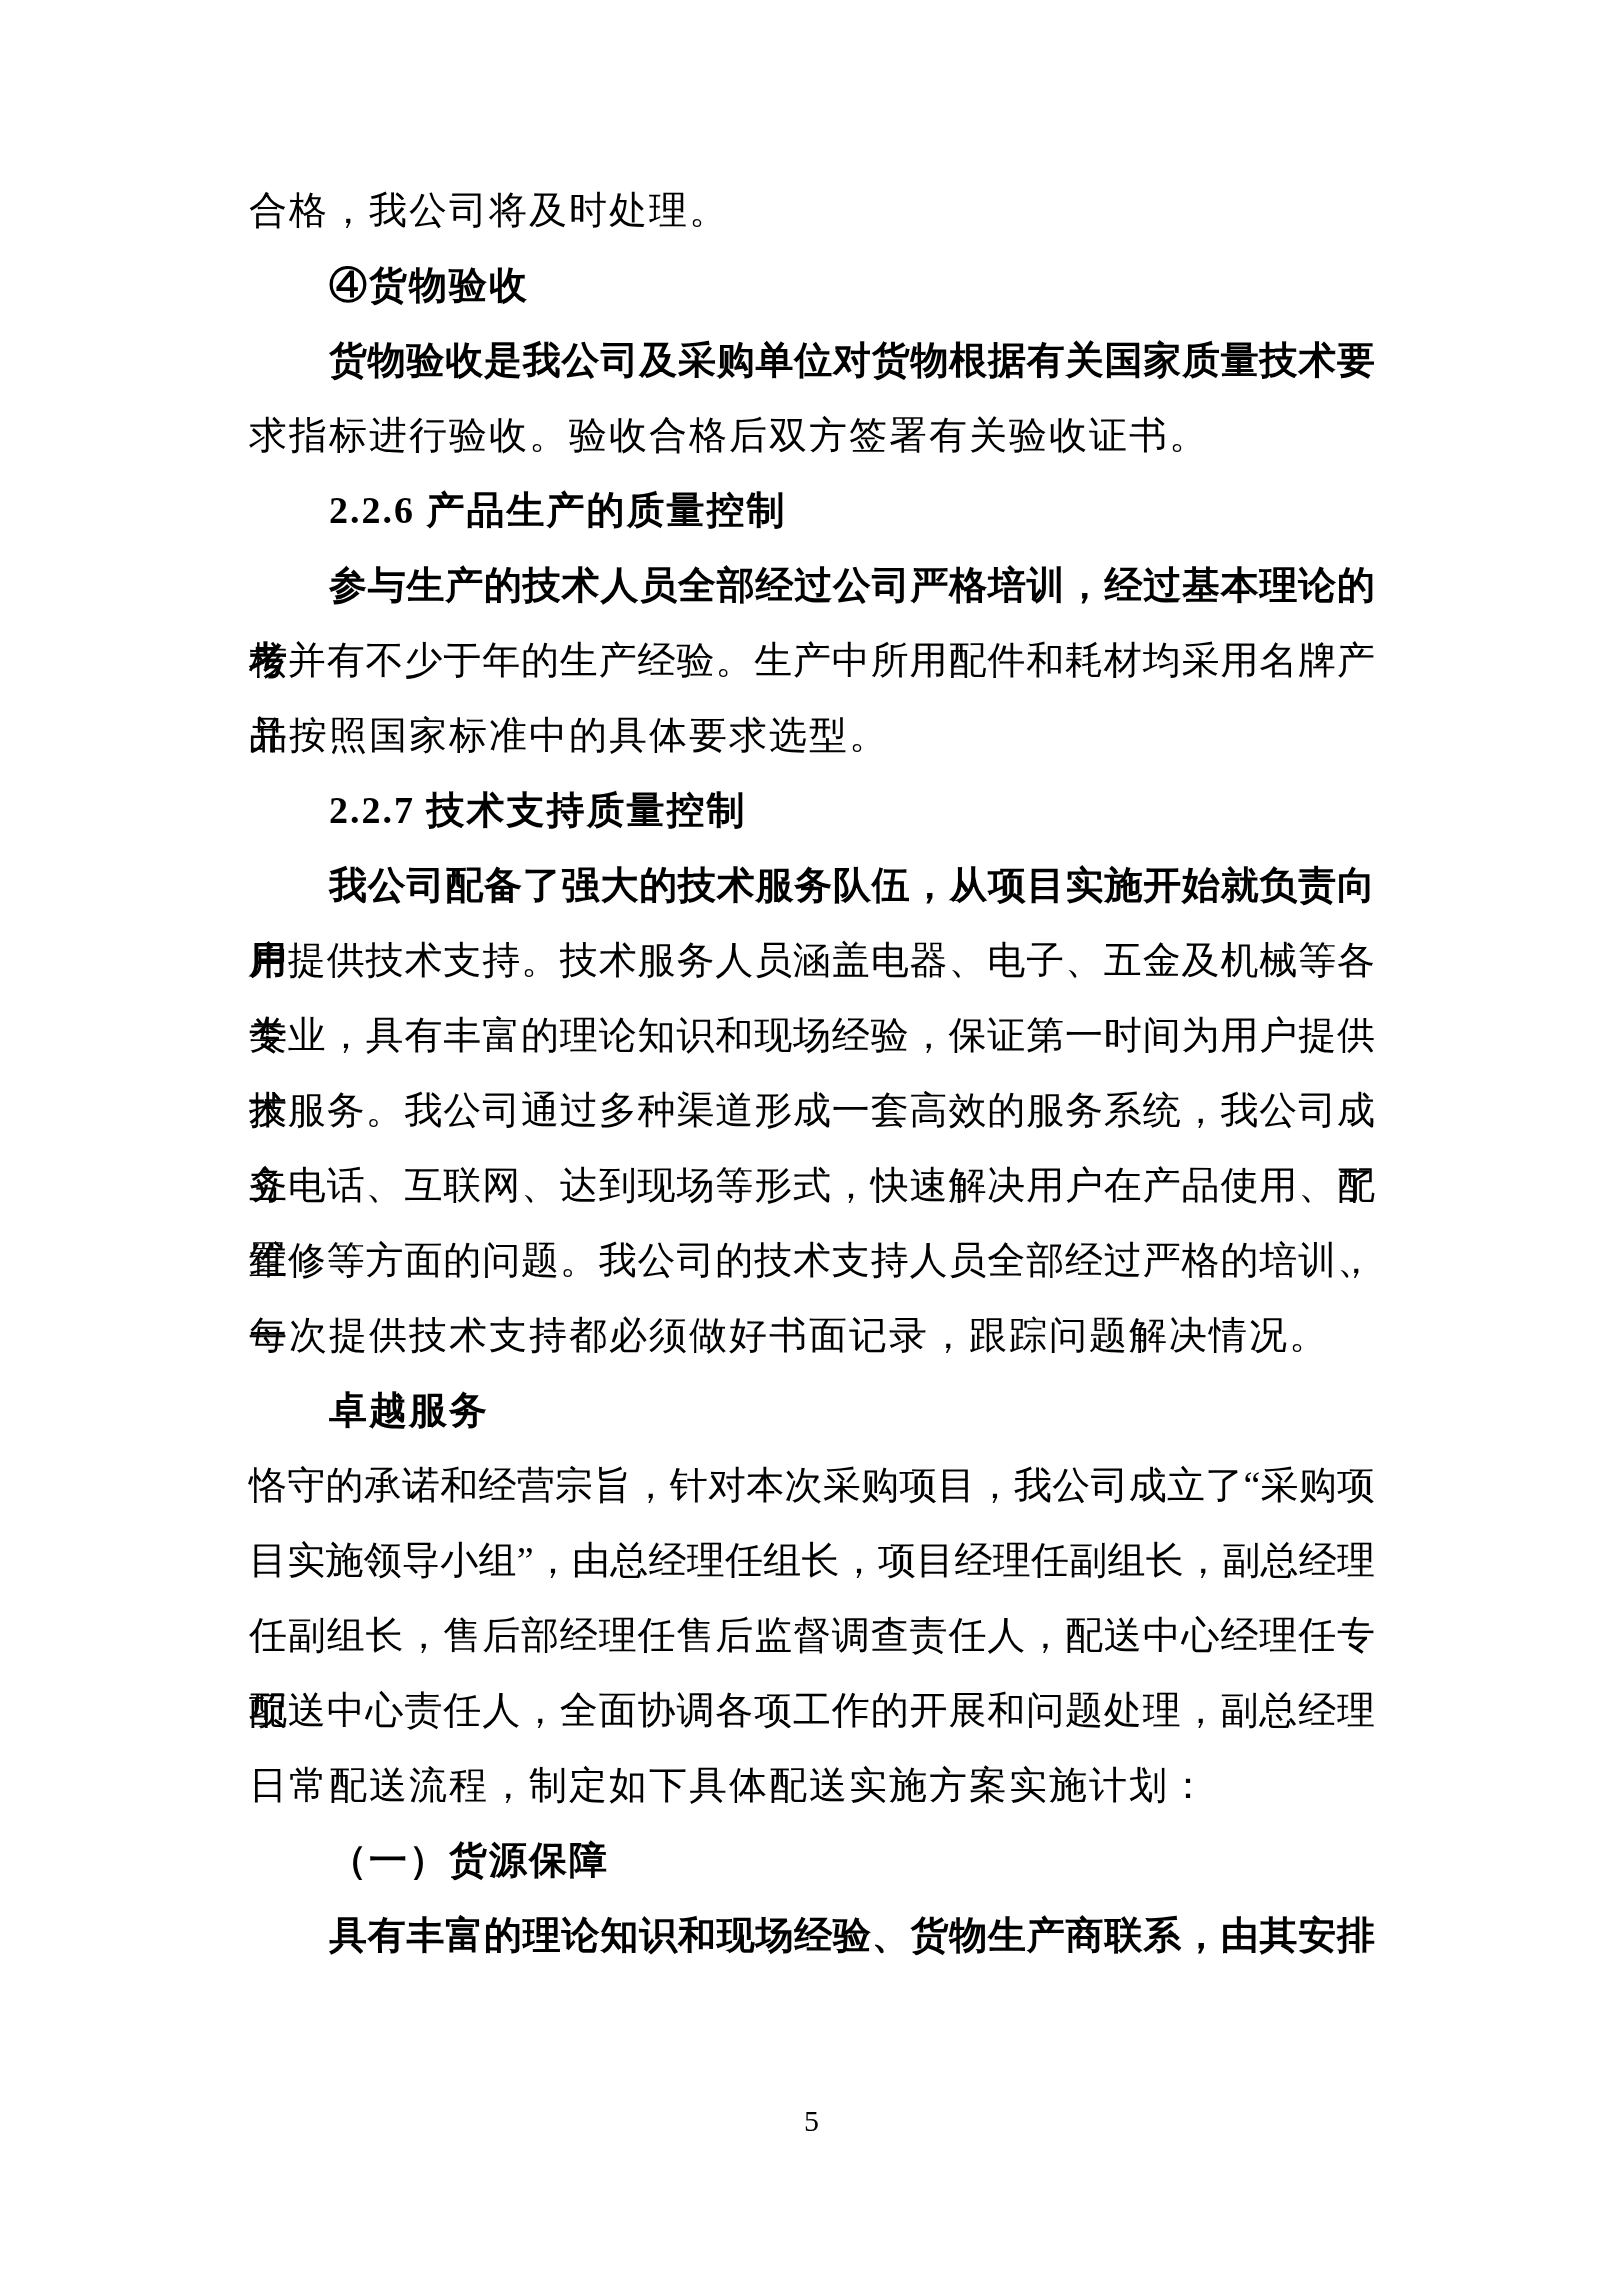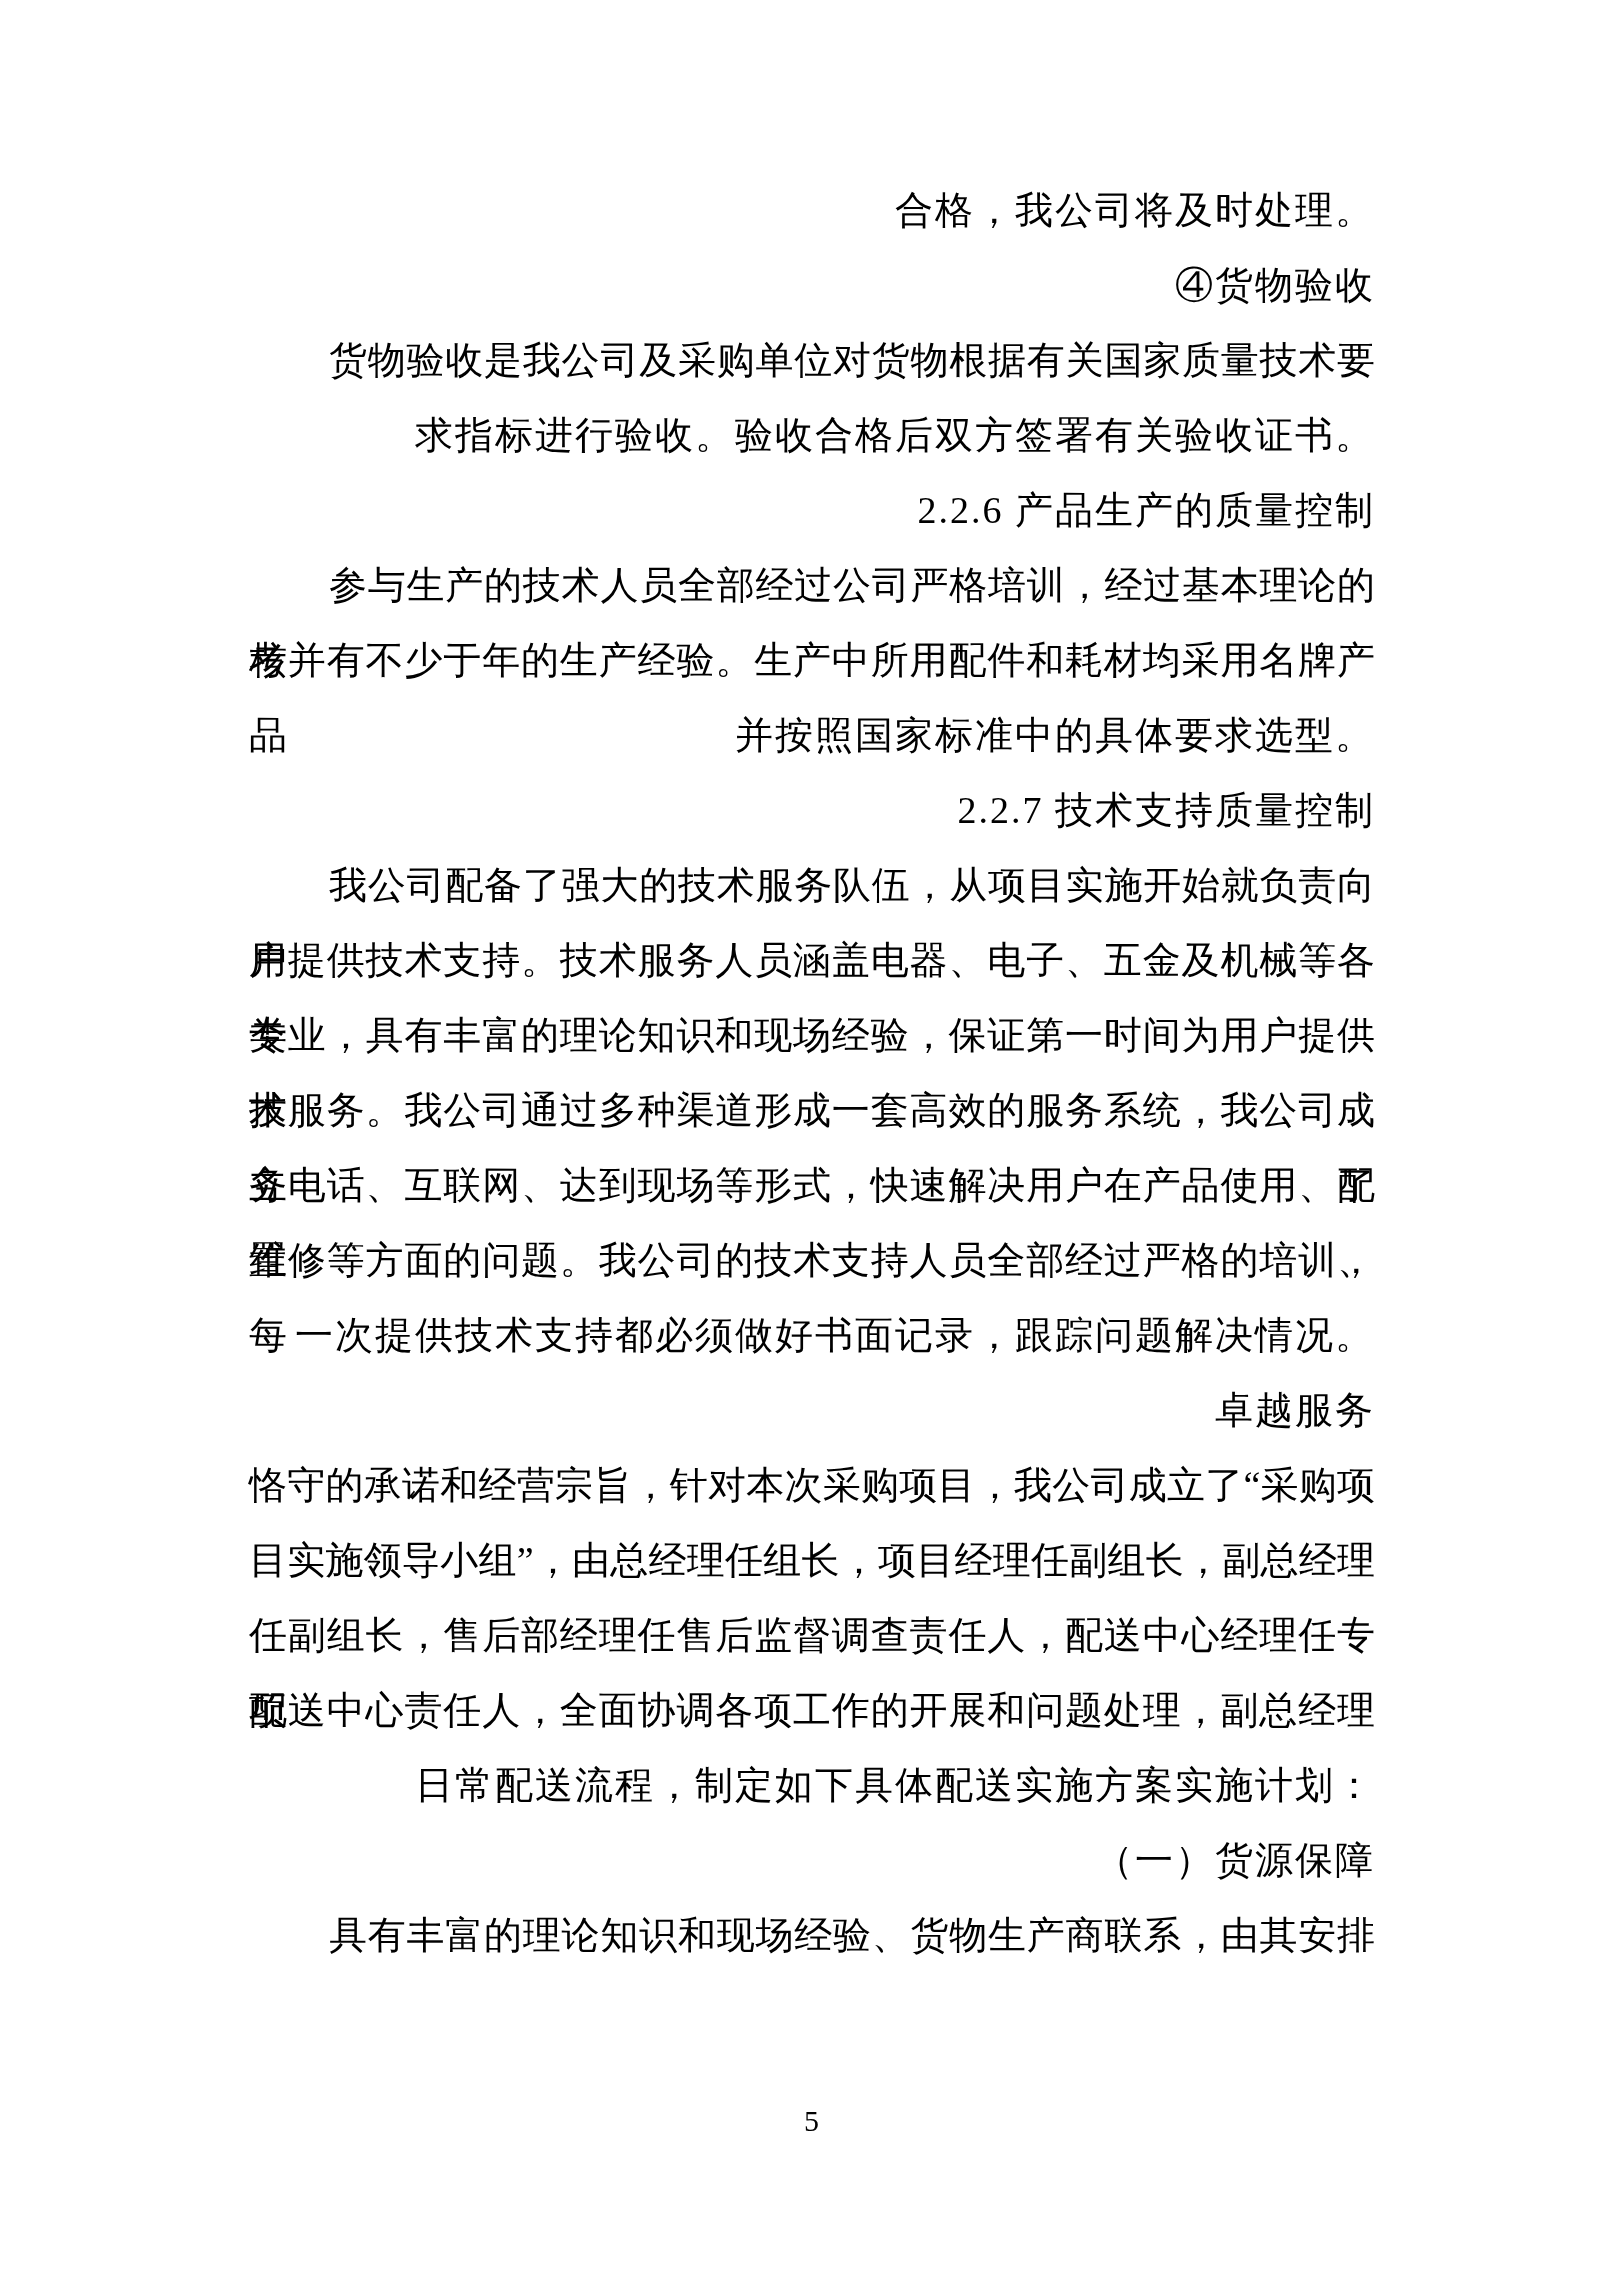--- a/index.html
+++ b/index.html
@@ -21,33 +21,34 @@
     left: 249px;
     top: 173px;
     width: 1126px;
   }
   .line {
     font-size: 38px;
     line-height: 75px;
     height: 75px;
     white-space: nowrap;
     letter-spacing: 2px;
-    text-align: right;
+    text-align: left;
   }
   
   .line.fill {
     white-space: normal;
     letter-spacing: normal;
     text-align: justify;
     text-align-last: justify;
     text-justify: inter-character;
   }
   
   .line.indent {
     text-indent: 80px;
+    font-weight: bold;
   }
   .page-number {
     position: absolute;
     left: 0;
     top: 2101px;
     width: 100%;
     text-align: center;
     font-size: 30px;
     line-height: 39px;
     color: #000000;

